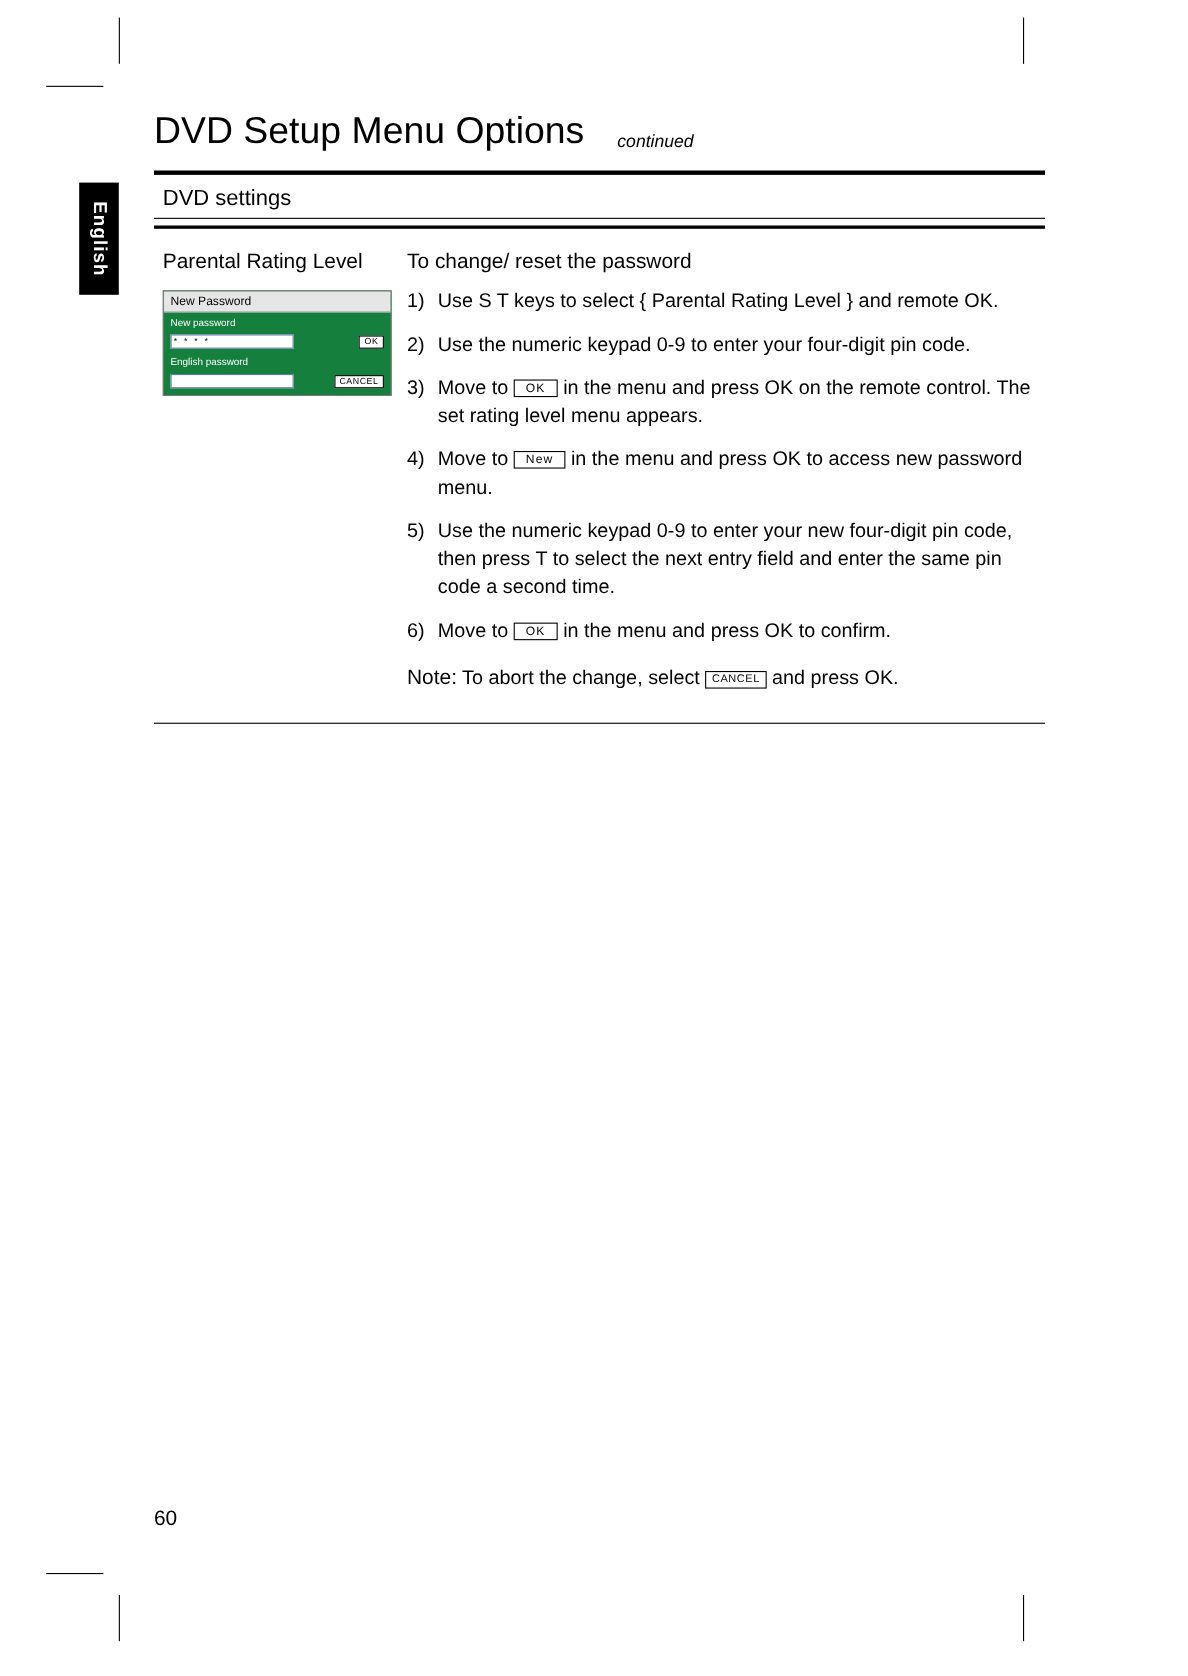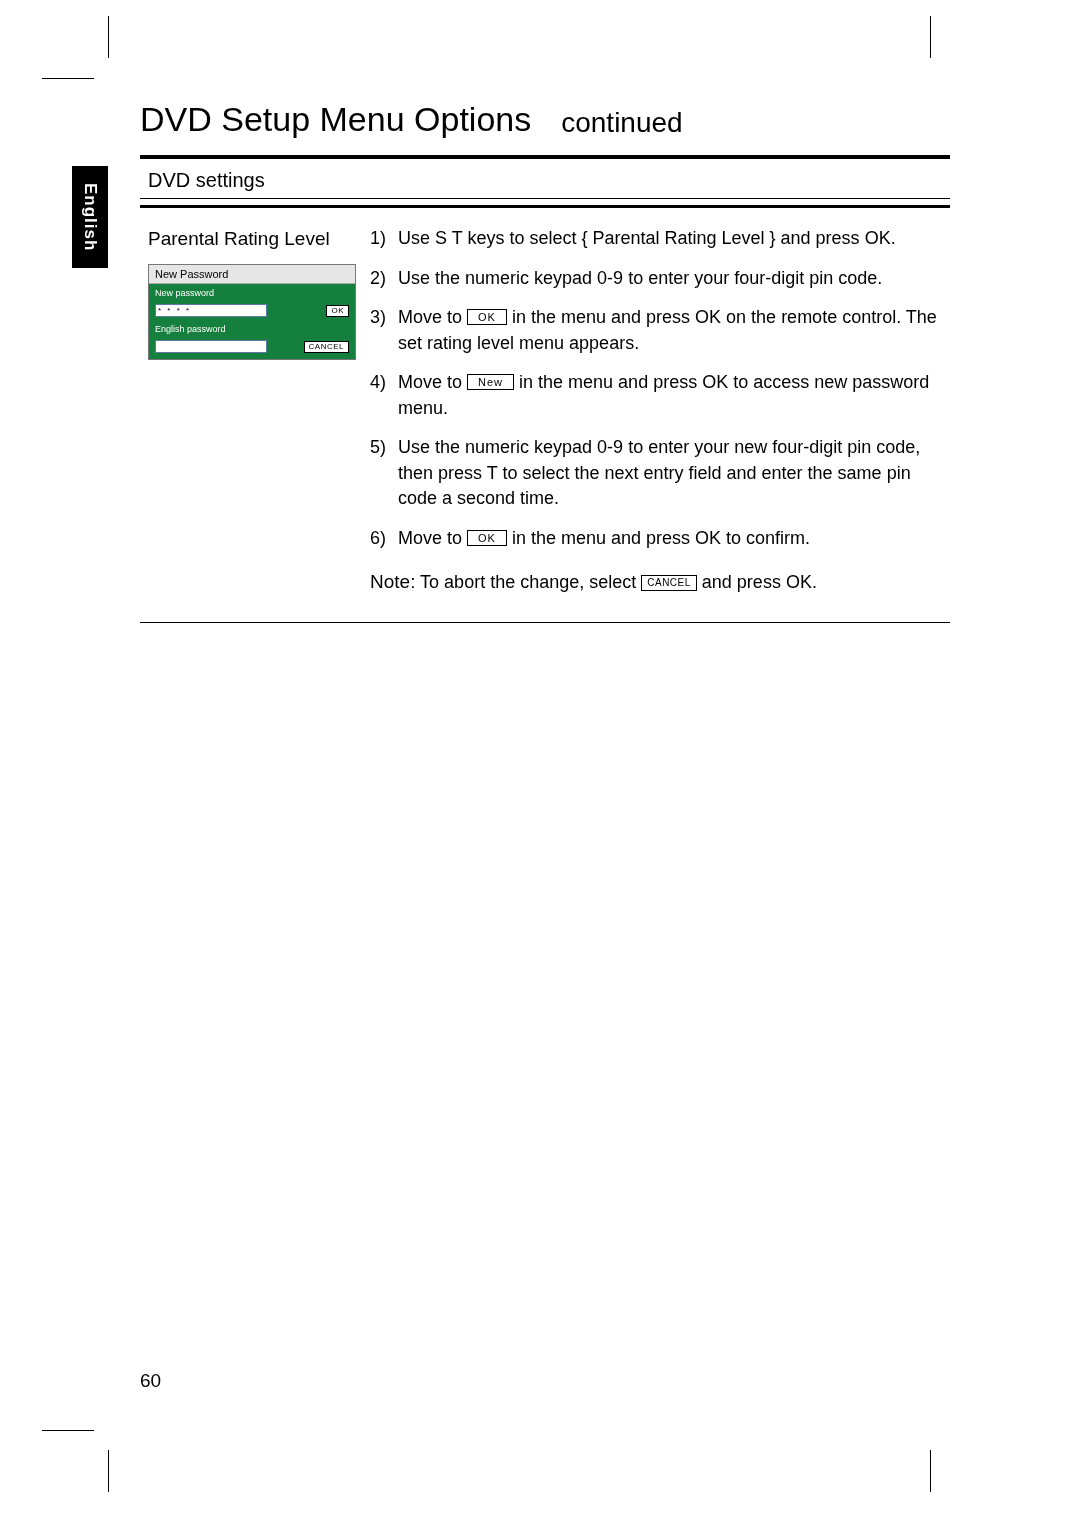--- a/index.html
+++ b/index.html
@@ -32,22 +32,23 @@
     align-items: flex-end;
     gap: 30px;
     margin-bottom: 10px;
   }
   .title-main {
     font-size: 34px;
     font-weight: 400;
     letter-spacing: 0px;
   }
   .title-cont {
-    font-size: 28px;
+    font-size: 16px;
     font-weight: 400;
+    font-style: italic;
   }
 
   .thick-rule {
     border: none;
     border-top: 4px solid #000;
     margin: 16px 0 6px 0;
   }
 
   .section-header {
     font-size: 20px;
@@ -245,24 +246,25 @@
           <span class="mini-label">English password</span>
         </div>
         <div class="mini-row" style="padding-bottom:4px;">
           <span class="mini-field"></span>
           <span class="mini-btn">CANCEL</span>
         </div>
       </div>
     </div>
 
     <div class="right-col">
+      <div class="instr-title">To change/ reset the password</div>
 
       <ol class="steps">
         <li>
-          <span>Use </span><span class="kbd">S T</span><span> keys to select { </span><span>Parental Rating Level</span><span> } and press </span><span>OK</span><span>.</span>
+          <span>Use </span><span class="kbd">S T</span><span> keys to select { </span><span>Parental Rating Level</span><span> } and remote </span><span>OK</span><span>.</span>
         </li>
         <li>
           <span>Use the </span><span>numeric keypad 0-9</span><span> to enter your four-digit pin code.</span>
         </li>
         <li>
           <span>Move to </span><span class="inline-btn">OK</span><span> in the menu and press </span><span>OK</span><span> on the remote control.  The set rating level menu appears.</span>
         </li>
         <li>
           <span>Move to </span><span class="inline-btn">New</span><span> in the menu and press </span><span>OK</span><span> to access new password menu.</span>
         </li>

